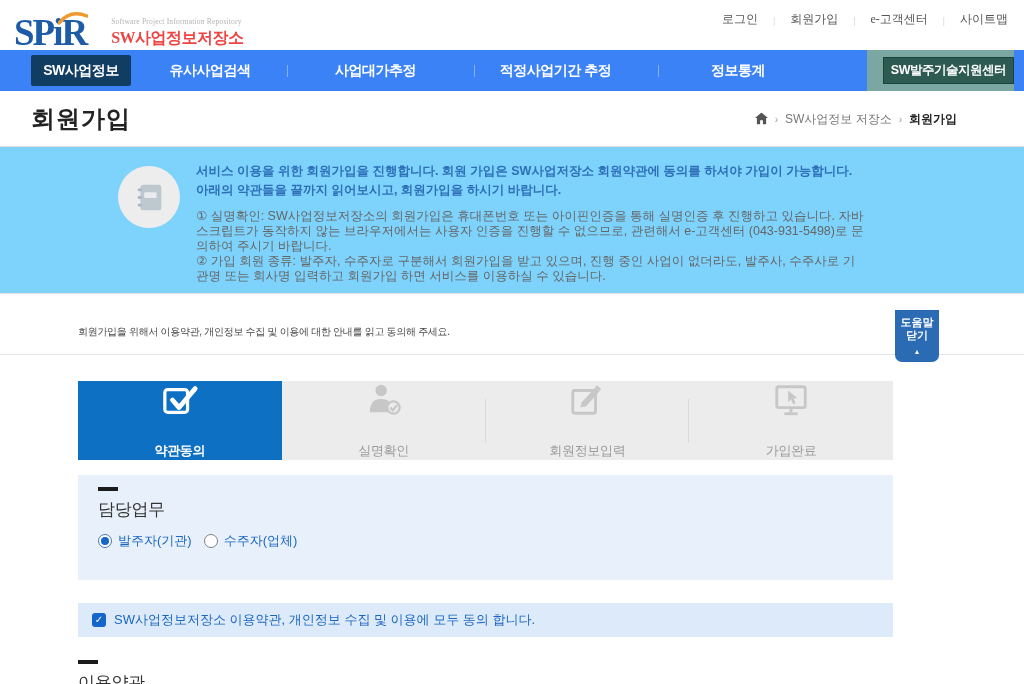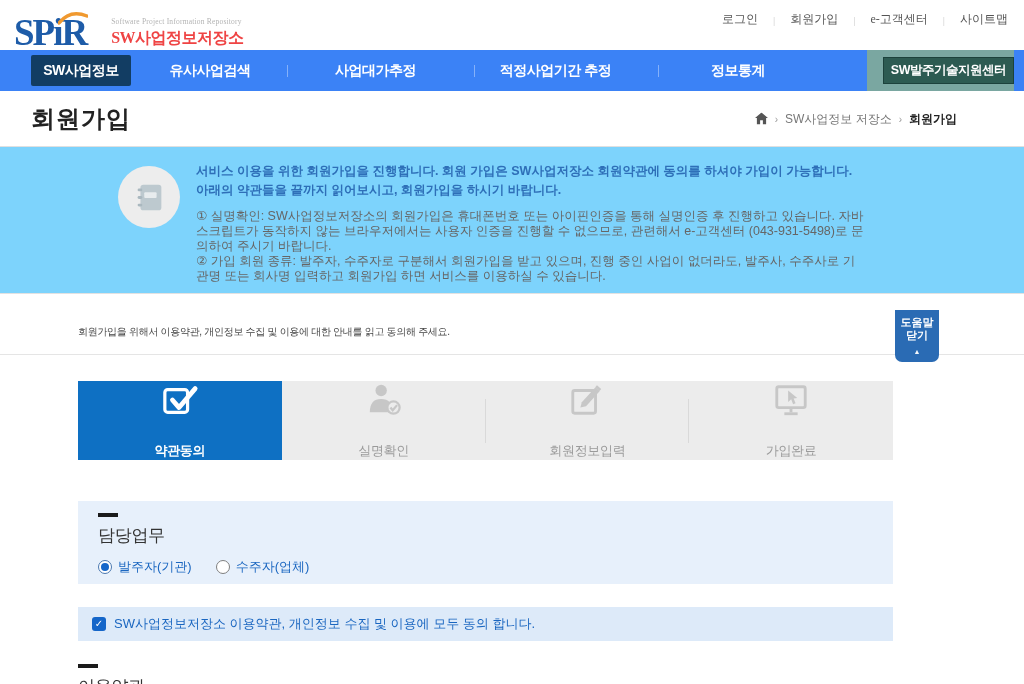--- a/index.html
+++ b/index.html
@@ -66,22 +66,22 @@
   .step { flex:1; background:#ececec; display:flex; flex-direction:column; align-items:center;
           justify-content:center; gap:24px; position:relative; }
   .step.active { background:#0e70c3; }
   .step-label { font-size:13px; color:#9a9a9a; letter-spacing:-.3px; }
   .step.active .step-label { color:#fff; font-weight:bold; }
   .step-sep { position:absolute; right:0; top:18px; height:44px; width:1px; background:#d9d9d9; }
 
   .dash { width:20px; height:4px; background:#1b1b1b; }
   .section-title { font-size:17px; color:#333; margin-top:7px; letter-spacing:-.3px; }
 
-  .duty { margin-top:41px; background:#e7f0fb; padding:12px 20px 8px; }
-  .radio-row { margin-top:11px; display:flex; gap:24px; align-items:center; font-size:13px; color:#1a66c0; }
+  .duty { margin-top:15px; background:#e7f0fb; padding:12px 20px 30px; }
+  .radio-row { margin-top:11px; display:flex; gap:12px; align-items:center; font-size:13px; color:#1a66c0; }
   .choice { display:flex; align-items:center; cursor:pointer; }
   .radio { width:14px; height:14px; border-radius:50%; border:1px solid #7f7f7f; background:#fff;
            display:inline-flex; align-items:center; justify-content:center; margin-right:6px; }
   .radio.checked { border-color:#4a78b0; }
   .radio.checked::after { content:""; width:8px; height:8px; border-radius:50%; background:#1566c9; }
 
   .agree-row { margin-top:23px; background:#ddeaf9; padding:8px 14px; display:flex; align-items:center;
                gap:8px; font-size:13px; color:#1a66c0; }
   .checkbox { width:14px; height:14px; background:#1566c9; border-radius:3px; color:#fff;
               font-size:10px; line-height:14px; text-align:center; cursor:pointer; flex:0 0 auto; }

